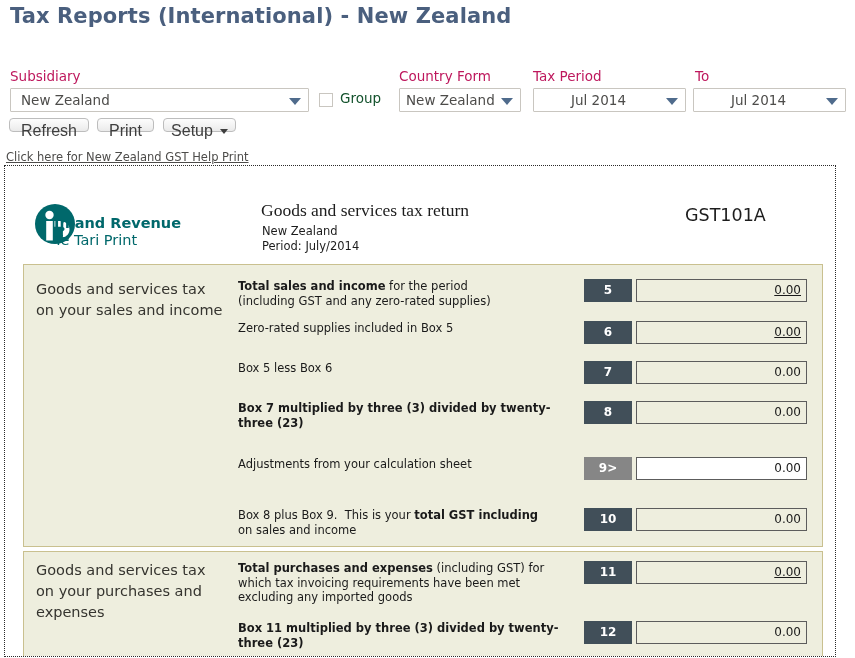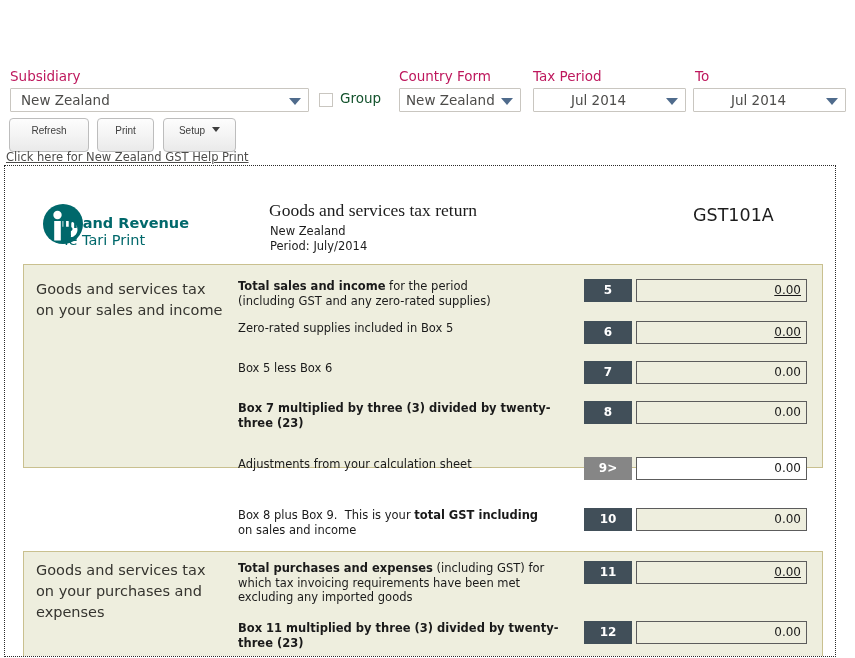--- a/index.html
+++ b/index.html
@@ -79,26 +79,26 @@
     position: absolute;
     font-size: 13.5px;
     color: #14532d;
     white-space: nowrap;
   }
 
   
   .btn {
     position: absolute;
     box-sizing: border-box;
-    height: 34px;
+    height: 14px;
     border: 1px solid #bdbdbd;
     border-radius: 4px;
     background: linear-gradient(to bottom, #fdfdfd 0%, #f4f4f4 50%, #eaeaea 100%);
     color: #3e3e3e;
-    font-size: 10px;
+    font-size: 16px;
     font-family: "Liberation Sans", sans-serif;
     text-align: center;
     line-height: 23px;
     white-space: nowrap;
   }
   .btn .cap { display: inline-block; }
   .btn .split-arrow {
     display: inline-block;
     margin-left: 7px;
     width: 0; height: 0;
@@ -127,21 +127,21 @@
     top: 165px;
     width: 832px;
     height: 492px;
     box-sizing: border-box;
     border: 1px dotted #2a2a2a;
     background: #ffffff;
     overflow: hidden;
   }
 
   
-  .form-head { position: absolute; left: 8px; top: 0; width: 830px; height: 95px; }
+  .form-head { position: absolute; left: 0; top: 0; width: 830px; height: 95px; }
   .logo-wrap { position: absolute; left: 30px; top: 38px; }
   .logo-mark {
     position: absolute;
     left: 0; top: 0;
     width: 40px; height: 40px;
   }
   .ir-name {
     position: absolute;
     left: 49px; top: 49px;
     font-family: "DejaVu Sans", sans-serif;
@@ -178,21 +178,21 @@
 
   
   .panel {
     position: absolute;
     box-sizing: border-box;
     background: #eeeede;
     border: 1px solid #c9c08f;
     left: 18px;
     width: 800px;
   }
-  .panel-sales { top: 98px; height: 204px; }
+  .panel-sales { top: 98px; height: 283px; }
   .panel-purch { top: 385px; height: 110px; border-bottom: none; }
 
   .panel-heading {
     position: absolute;
     left: 12px;
     font-size: 14.5px;
     color: #35342f;
     line-height: 21px;
     width: 190px;
   }
@@ -240,20 +240,21 @@
     white-space: nowrap;
   }
   .box-val.editable { background: #ffffff; }
   .box-val .link { text-decoration: underline; cursor: pointer; }
 </style>
 </head>
 <body>
 
 <div id="page">
 
+  <div class="page-title">Tax Reports (International) - New Zealand</div>
 
   <div class="filters">
 
     <div class="fld-label" style="left:10px; top:6px;">Subsidiary</div>
     <div class="select-box" style="left:10px; top:26px; width:299px;">
       <span class="sel-text">New Zealand</span>
       <span class="arrow-dn"></span>
     </div>
 
     <div class="chk" style="left:319px; top:31px;"></div>

